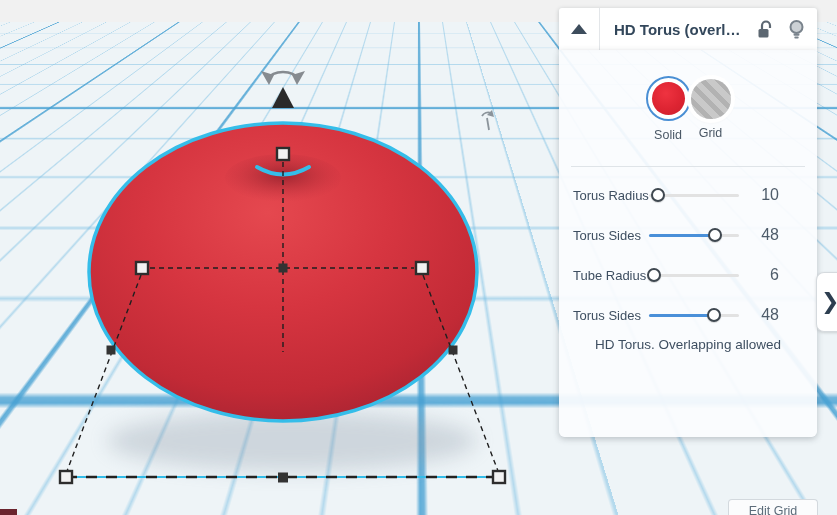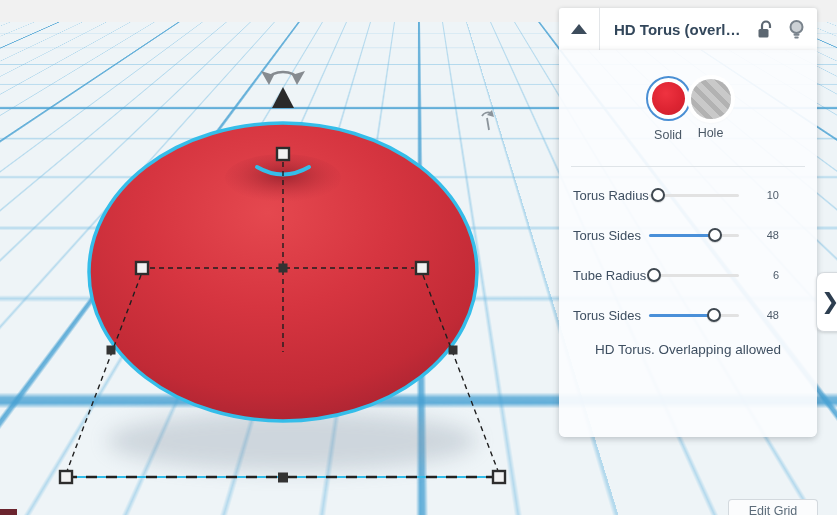--- a/index.html
+++ b/index.html
@@ -68,22 +68,22 @@
   .panel-divider{height:1px; background:#dfe4e8; margin:24px 12px 8px 12px;}
   .slider-row{display:flex; align-items:center; height:40px; padding:0 14px;justify-content:flex-end;}
   .slider-label{width:76px; font-size:13px; color:#3e4f61; flex:none;}
   .slider-track-wrap{position:relative; width:90px; height:16px; flex:none; cursor:pointer;}
   .slider-track{position:absolute; left:0; right:0; top:7px; height:3px; background:#e2e2e2; border-radius:2px;}
   .slider-fill{position:absolute; left:0; top:7px; height:3px; background:#4a90d9; border-radius:2px;}
   .slider-handle{
     position:absolute; top:1px; width:10px; height:10px; border-radius:50%;
     background:#ffffff; border:2px solid #3f4850; box-shadow:0 1px 1px rgba(0,0,0,0.15);
   }
-  .slider-value{flex:1; text-align:right; padding-right:24px; font-size:11px; color:#4e5c6a;}
-  .panel-desc{margin-top:5px; text-align:center; font-size:13.5px; color:#3e4f61; line-height:20px;}
+  .slider-value{flex:1; text-align:right; padding-right:24px; font-size:16px; color:#4e5c6a;}
+  .panel-desc{text-align:center; font-size:13.5px; color:#3e4f61; line-height:20px;}
   .desc-line2{margin-top:7px;}
   .link{color:#4a90c9; cursor:pointer;}
   
   .panel-tab{
     position:absolute; left:816px; top:272px; width:28px; height:60px;
     background:#ffffff; border:1px solid #d5dade; border-right:none;
     border-radius:8px 0 0 8px; box-shadow:0 1px 3px rgba(0,0,0,0.15);
     display:flex; align-items:center; justify-content:flex-start; padding-left:4px;
     cursor:pointer; box-sizing:border-box;
   }
@@ -193,21 +193,21 @@
   <div class="panel-body">
     <div class="swatch-row">
       <div class="swatch-col">
         <div class="swatch-solid">
           <div class="swatch-solid-inner"></div>
         </div>
         <div class="swatch-label">Solid</div>
       </div>
       <div class="swatch-col">
         <div class="swatch-hole"></div>
-        <div class="swatch-label">Hole</div>
+        <div class="swatch-label">Grid</div>
       </div>
     </div>
 
     <div class="panel-divider"></div>
 
     <div class="slider-row">
       <div class="slider-label">Torus Radius</div>
       <div class="slider-track-wrap">
         <div class="slider-track"></div>
         <div class="slider-fill" style="width: 0px;"></div>

